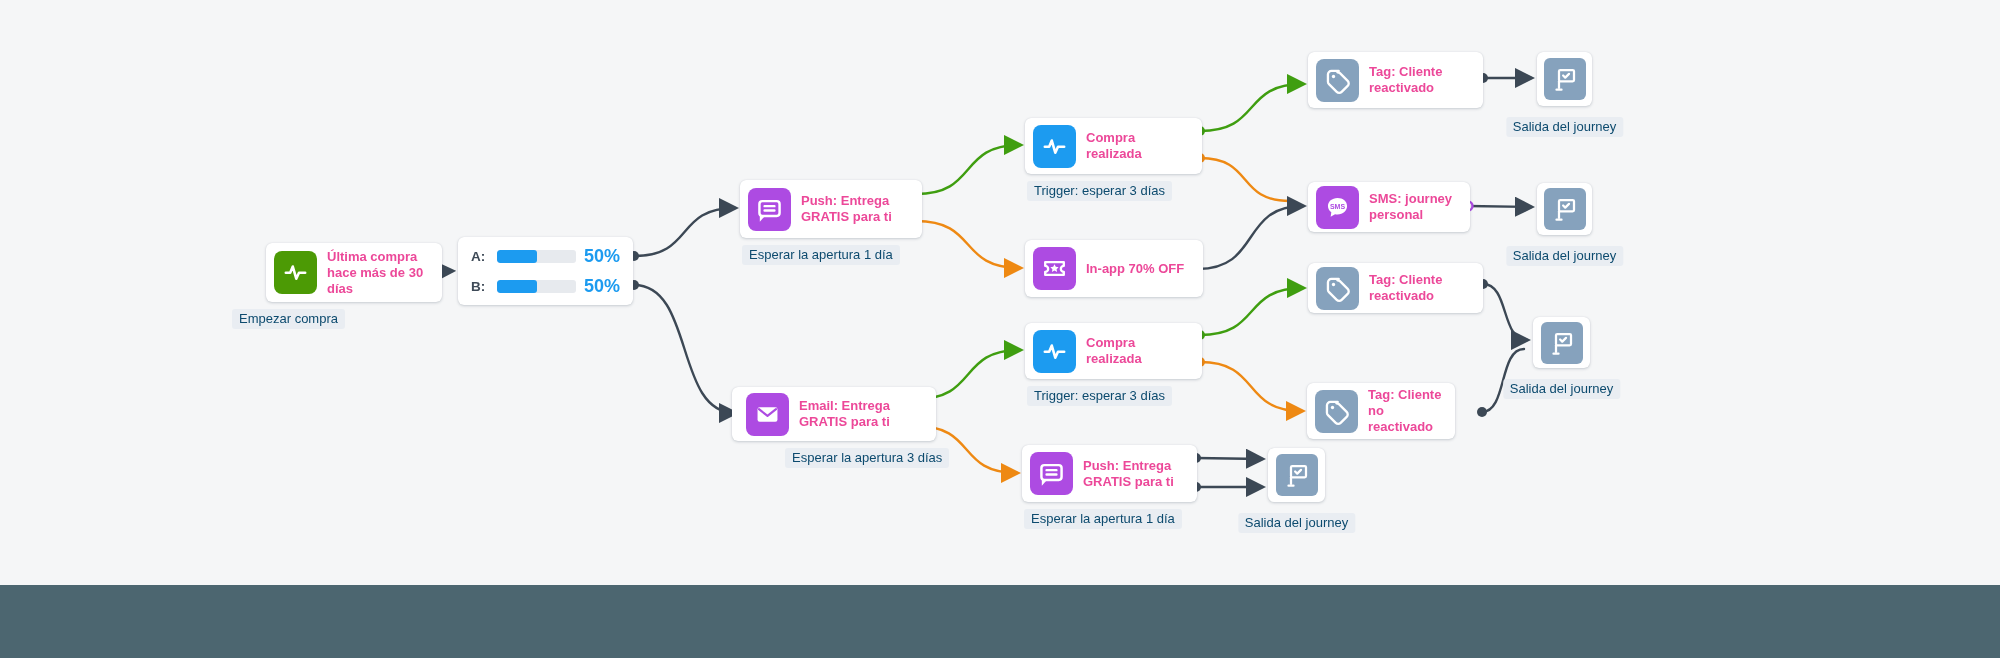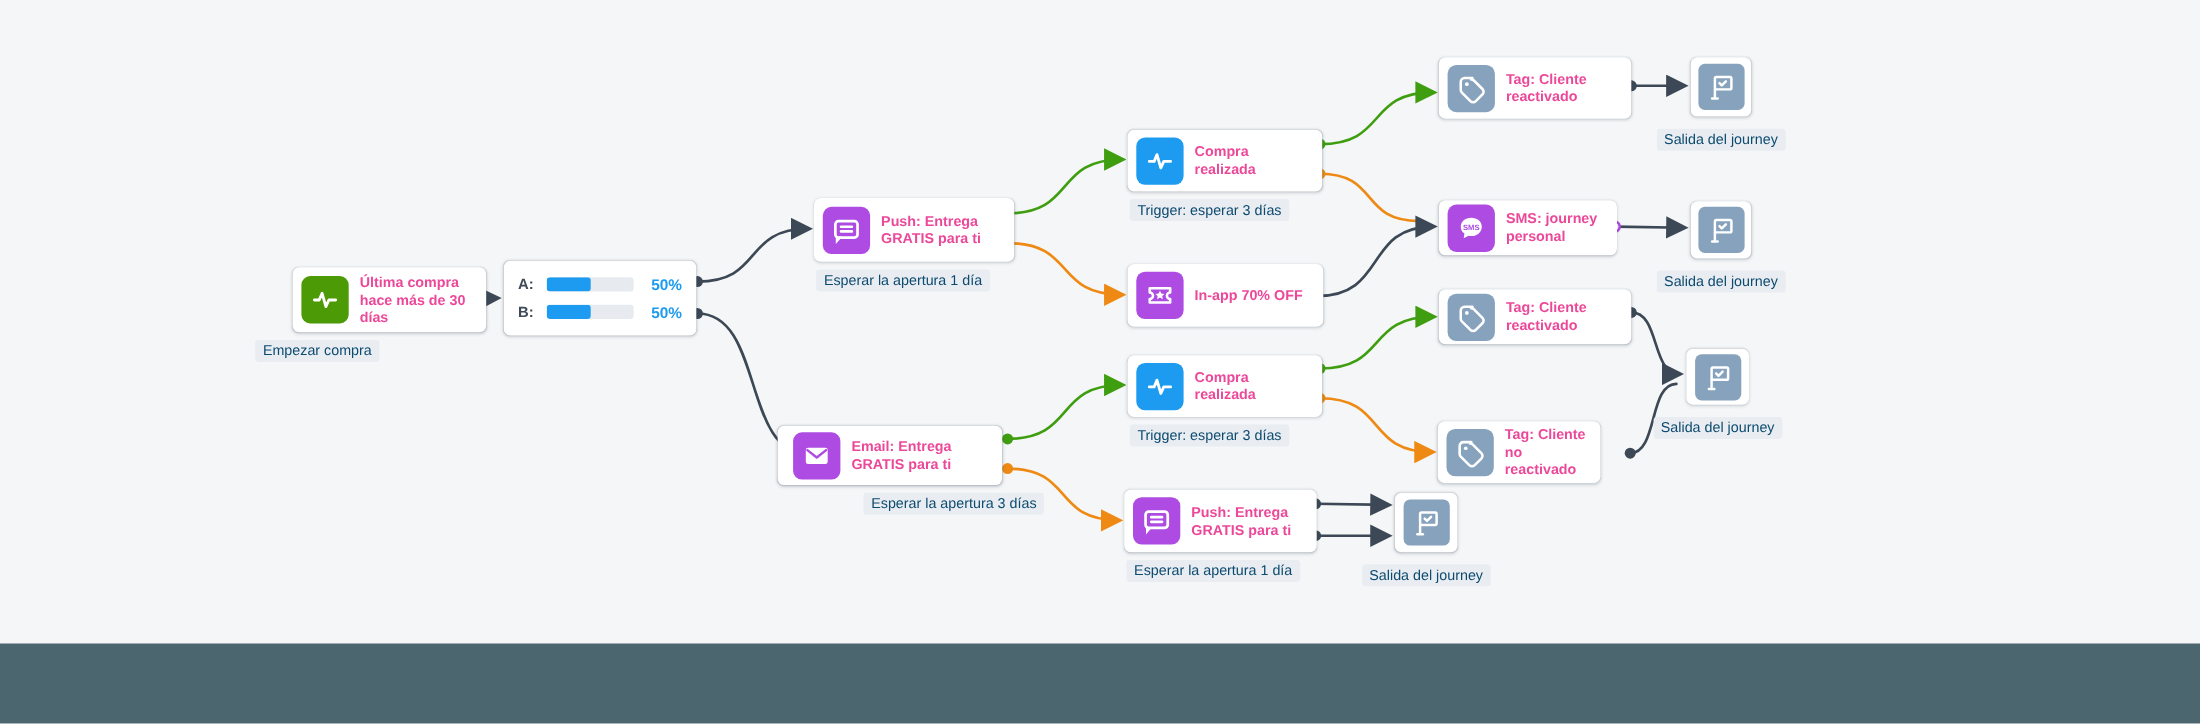--- a/index.html
+++ b/index.html
@@ -14,21 +14,21 @@
         display:flex;align-items:center;justify-content:center;}
   .nicon svg{width:31px;height:31px;display:block;}
   .ntitle{font-size:13px;line-height:16px;font-weight:700;color:#ec4899;}
   .ic-green{background:#4c9a05;} .ic-blue{background:#1c9bf0;}
   .ic-purple{background:#ad4be2;} .ic-slate{background:#86a2bd;}
   .kind-split{flex-direction:column;justify-content:center;align-items:stretch;padding:0 13px;gap:9px;}
   .srow{display:flex;align-items:center;gap:8px;}
   .slabel{font-size:13.5px;font-weight:700;color:#3e4a57;width:18px;}
   .sbar{flex:1;height:13px;background:#e7eaee;border-radius:3px;overflow:hidden;}
   .sfill{display:block;height:100%;background:#1c9bf0;border-radius:3px;}
-  .sval{font-size:14px;font-weight:700;color:#1c9bf0;width:36px;text-align:right;}
+  .sval{font-size:18px;font-weight:700;color:#1c9bf0;width:36px;text-align:right;}
   .kind-flag{justify-content:center;padding:0;}
   .flag-box{width:42px;height:42px;border-radius:6px;background:#86a2bd;
         display:flex;align-items:center;justify-content:center;}
   .flag-box svg{width:30px;height:30px;}
   .badge{position:absolute;font-size:13px;line-height:16px;color:#0c4a6e;background:#e9edf2;
         border-radius:3px;padding:2px 7px;white-space:nowrap;}
   .badge.center{transform:translateX(-50%);}
 </style>
 </head>
 <body>
@@ -152,21 +152,21 @@
       </div>
       <div class="node kind-action" style="left: 1308px; top: 182px; width: 162px; height: 50px;">
         <span class="nicon ic-purple">
           <svg viewBox="0 0 24 24">
             <path d="M12 4.6c-4.3 0-7.4 2.8-7.4 6.3 0 2 1 3.7 2.6 4.8l-.5 3.4 3.4-1.8c.6.1 1.2.2 1.9.2 4.3 0 7.4-2.9 7.4-6.6S16.3 4.6 12 4.6z" fill="#fff"></path>
             <text x="12" y="13.1" text-anchor="middle" font-family="Liberation Sans,sans-serif" font-size="5.4" font-weight="bold" fill="#ad4be2">SMS</text>
           </svg>
         </span>
         <div class="ntitle">SMS: journey personal</div>
       </div>
-      <div class="node kind-action" style="left: 707px; top: 387px; width: 204px; height: 54px; padding-left: 14px;">
+      <div class="node kind-action" style="left: 732px; top: 387px; width: 204px; height: 54px; padding-left: 14px;">
         <span class="nicon ic-purple">
           <svg viewBox="0 0 24 24">
             <rect x="4.3" y="6.3" width="15.4" height="11.4" rx="1.6" fill="#fff"></rect>
             <path d="M5.4 7.9 12 13.1l6.6-5.2" fill="none" stroke="#ad4be2" stroke-width="1.7" stroke-linecap="round" stroke-linejoin="round"></path>
           </svg>
         </span>
         <div class="ntitle">Email: Entrega GRATIS para ti</div>
       </div>
       <div class="badge" style="top: 448px; left: 742px; margin-left: 43px;">Esperar la apertura 3 días</div>
       <div class="node kind-action" style="left: 1025px; top: 323px; width: 177px; height: 56px;">

